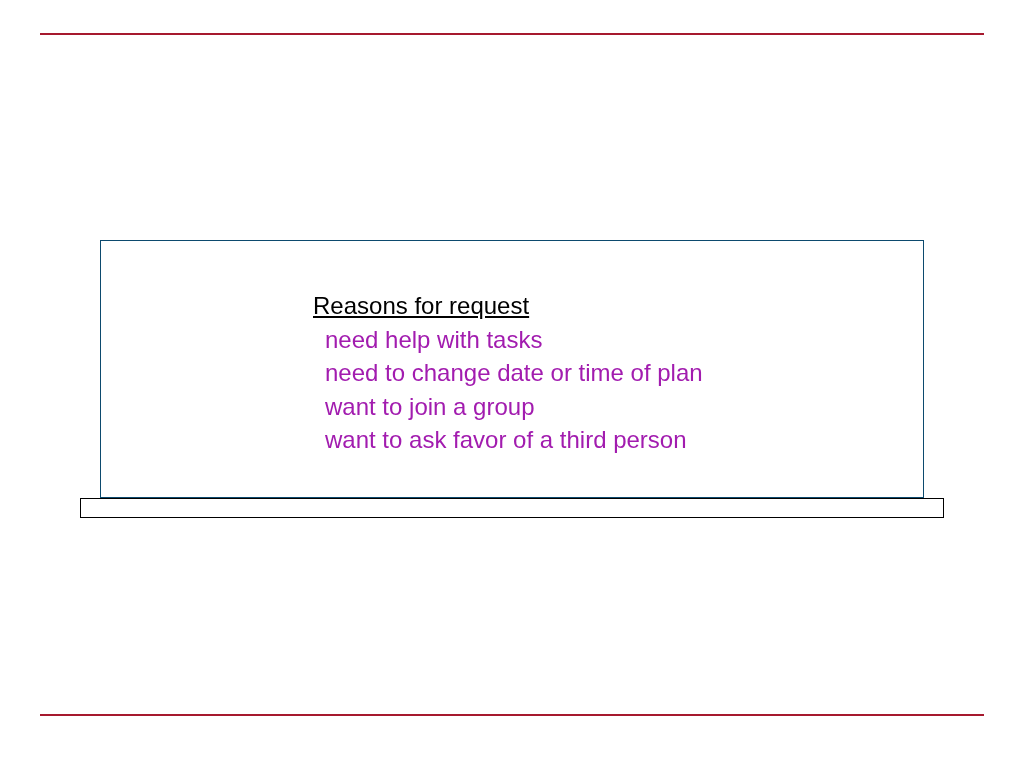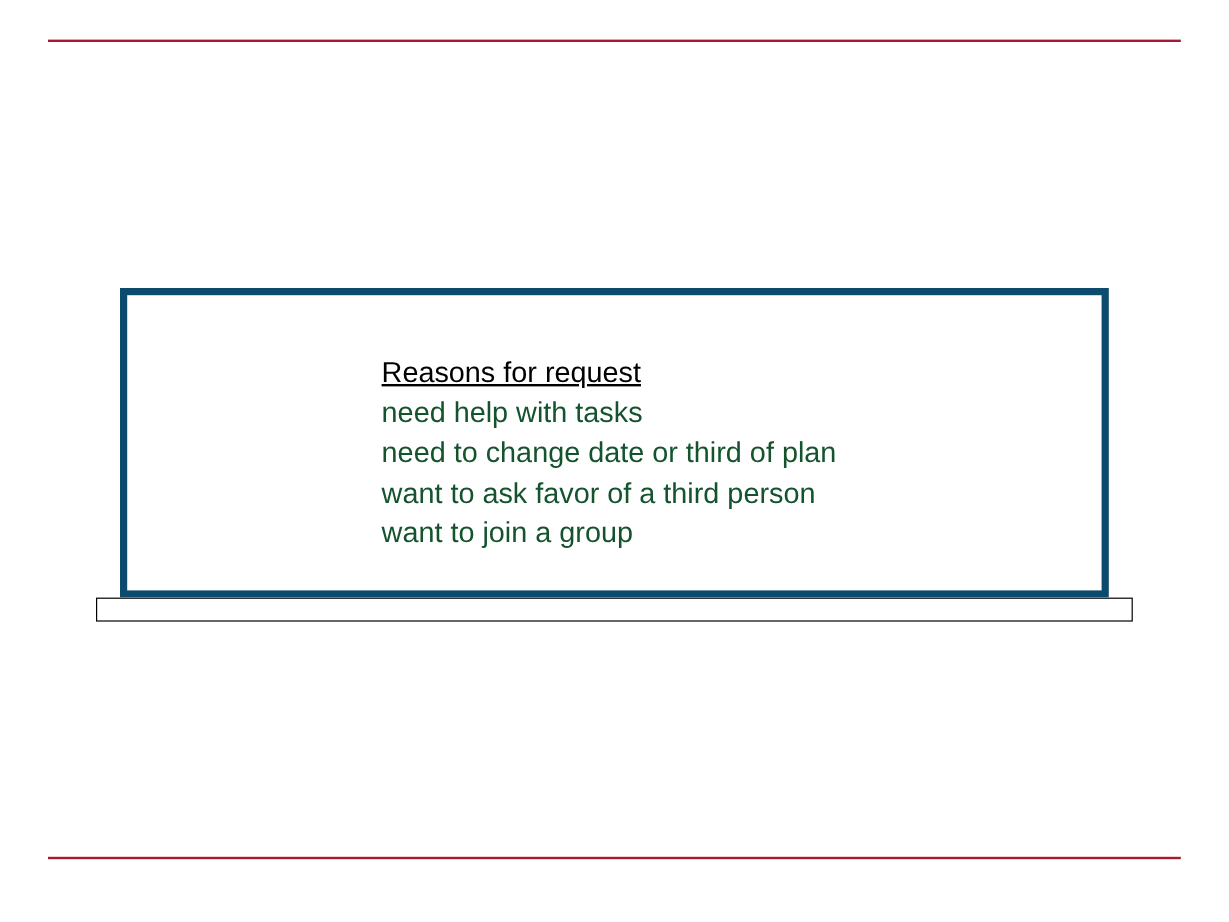--- a/index.html
+++ b/index.html
@@ -29,34 +29,35 @@
       right: 40px;
       height: 2px;
       background: #a6192e;
     }
     .content-box {
       position: absolute;
       top: 240px;
       left: 100px;
       width: 824px;
       height: 258px;
-      border: 6px solid #0c4a6e;
+      border: 1px solid #0c4a6e;
       background: #fff;
       padding: 48px 0 0 212px;
     }
     .heading {
       font-size: 24px;
       text-decoration: underline;
       color: #000;
       line-height: 1.4;
     }
     .line {
       font-size: 24px;
-      color: #14532d;
+      color: #a21caf;
       line-height: 1.4;
+      margin-left: 12px;
     }
     .base-bar {
       position: absolute;
       top: 498px;
       left: 80px;
       width: 864px;
       height: 20px;
       border: 1px solid #000;
       background: #fff;
     }
@@ -64,18 +65,18 @@
 </head>
 <body>
 
 <div class="top-rule"></div>
 
 <div class="base-bar"></div>
 
 <div class="content-box">
   <div class="heading">Reasons for request</div>
   <div class="line">need help with tasks</div>
-  <div class="line">need to change date or third of plan</div>
+  <div class="line">need to change date or time of plan</div>
+  <div class="line">want to join a group</div>
   <div class="line">want to ask favor of a third person</div>
-  <div class="line">want to join a group</div>
 </div>
 
 <div class="bottom-rule"></div>
 
 </body></html>

